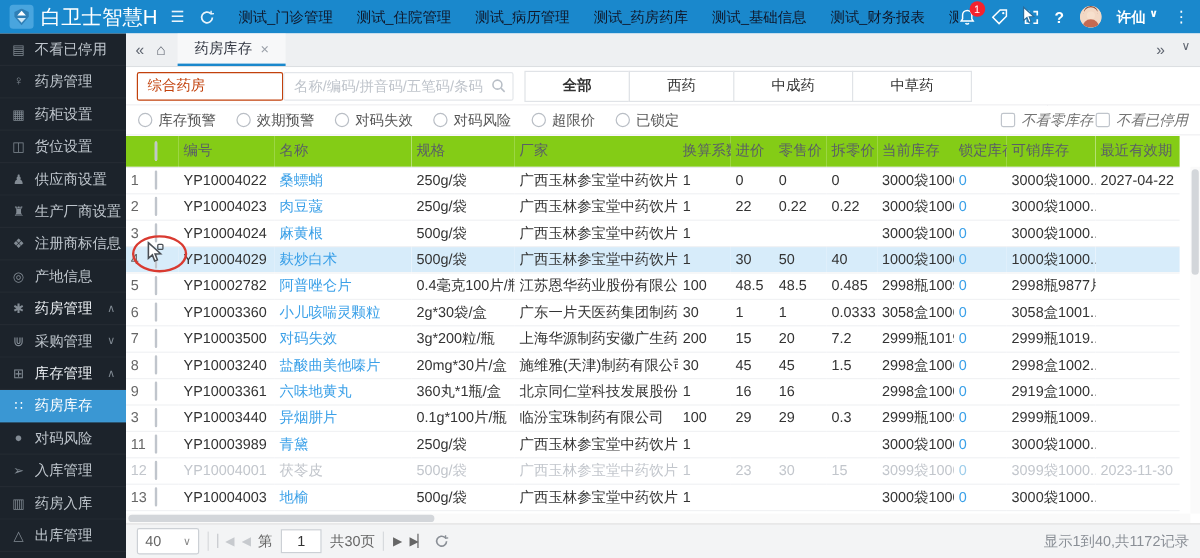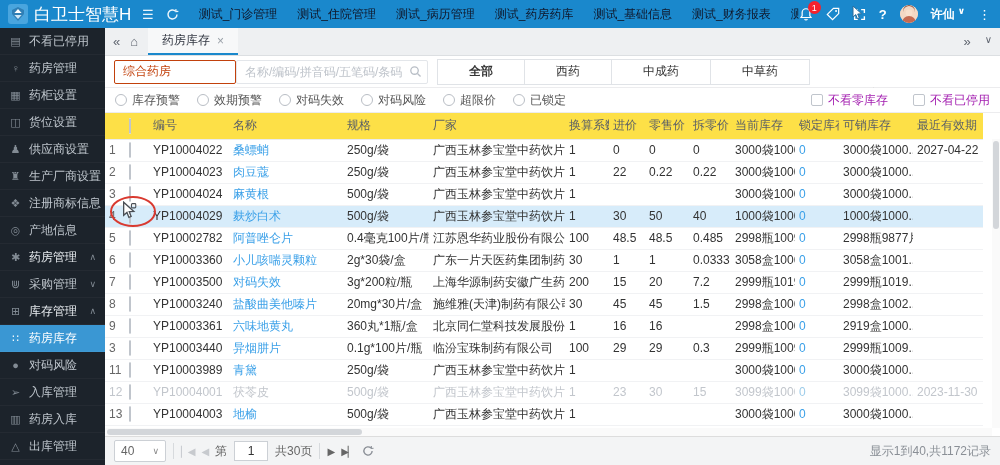--- a/index.html
+++ b/index.html
@@ -53,26 +53,26 @@
   .cat-btn.active { font-weight:bold; }
   .tool-right { margin-left:auto; display:flex; align-items:center; gap:15px; color:#333; }
   .tool-act { display:flex; align-items:flex-end; gap:20px; cursor:pointer; white-space:nowrap;margin-top:45px; }
   .blue-ic { color:#2d8ed8; display:flex; }
 
   
   .filterbar { height:25px; background:#fff; border-bottom:1px solid #ececee; display:flex; align-items:center; padding:0 10px; gap:17px; color:#555; flex:0 0 auto; }
   .radio-item, .check-item { display:flex; align-items:center; gap:5px; cursor:pointer; white-space:nowrap; }
   .radio { width:12px; height:12px; border:1px solid #b9bec5; border-radius:50%; background:#fff; flex:0 0 auto; }
   .checkbox { width:12px; height:12px; border:1px solid #c0c5cc; border-radius:2px; background:#fff; flex:0 0 auto; }
-  .filter-right { margin-left:auto; display:flex; gap:25px; color:#a21caf; }
+  .filter-right { margin-left:auto; display:flex; gap:2px; color:#737373;font-style:italic; }
 
   
   .table-wrap { position:relative; flex:1; overflow:hidden; background:#fff; }
   table { border-collapse:collapse; table-layout:fixed; width:878px; font-size:12px; }
-  th { height:26px; background:#fde047; color:#5a5f66; font-weight:normal; text-align:left; padding:0 4px; border-bottom:1px solid #e9ebee; white-space:nowrap; overflow:hidden; }
+  th { height:26px; background:#84cc16; color:#5a5f66; font-weight:normal; text-align:left; padding:0 4px; border-bottom:1px solid #e9ebee; white-space:nowrap; overflow:hidden; }
   td { height:22px; padding:0 4px; border-bottom:1px solid #f1f2f4; color:#333; white-space:nowrap; overflow:hidden; }
   td.rownum { color:#666; }
   td.name-cell { color:#3aa0e8; cursor:pointer; }
   td.locked-cell { color:#3aa0e8; }
   tr.selected td { background:#d7ecfa; }
   tr.disabled td { color:#c2c6cc; }
   tr.disabled td.name-cell { color:#c2c6cc; }
   tr.disabled td.locked-cell { color:#9ecdea; }
   .cb { width:12px; height:12px; border:1px solid #c0c5cc; border-radius:2px; background:#fff; }
   .vscroll { position:absolute; right:0; top:26px; bottom:8px; width:8px; background:#fafafa; }

